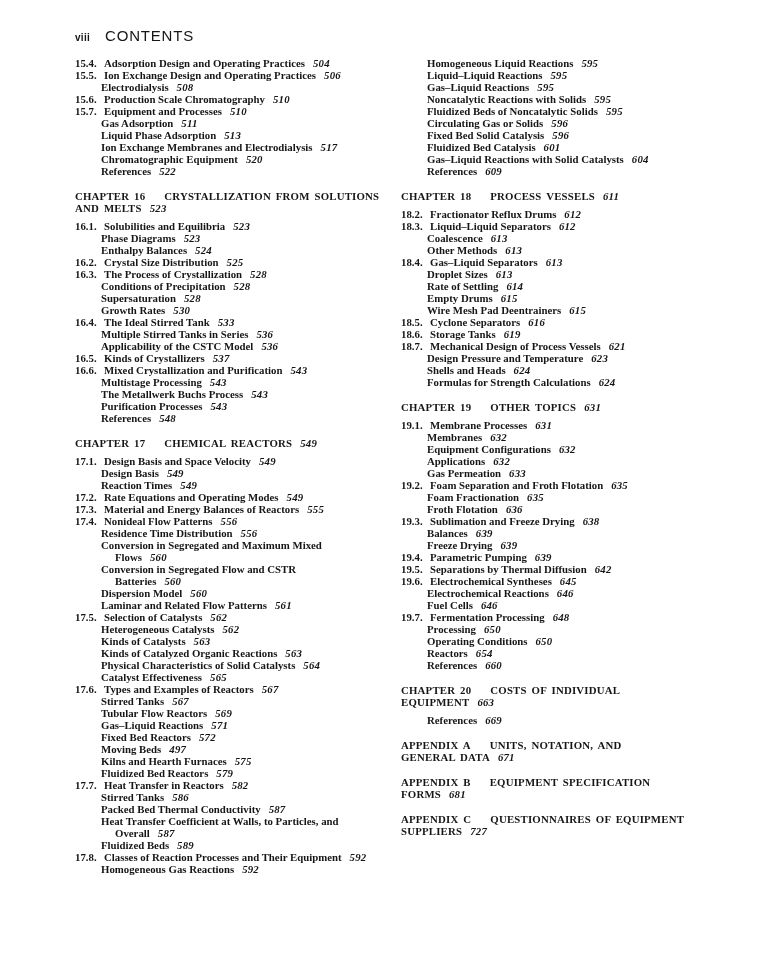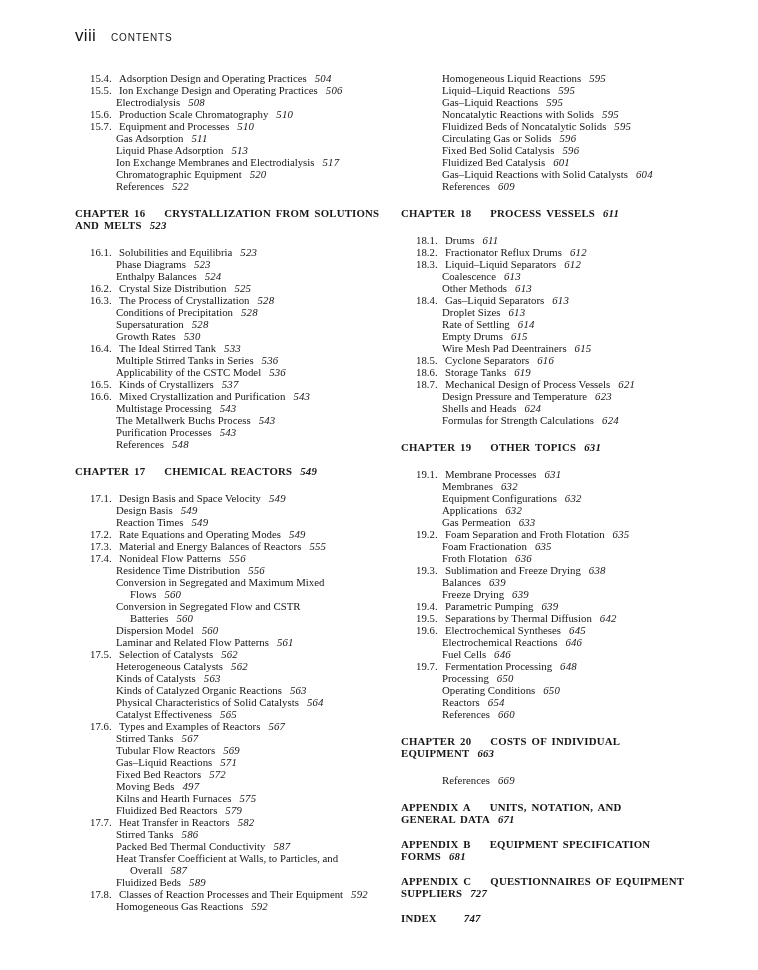--- a/index.html
+++ b/index.html
@@ -2,32 +2,32 @@
 <html><head>
 <meta charset="utf-8">
 <style>
   html, body { margin:0; padding:0; background:#ffffff; }
   .page {
     position:relative; width:758px; height:970px; background:#ffffff;
     font-family:"Liberation Serif", serif; font-size:10.8px; line-height:12px;
     color:#161616; overflow:hidden;
   }
   .page-header { position:absolute; left:75px; top:30px; font-family:"Liberation Sans", sans-serif; white-space:nowrap; }
-  .folio { font-weight:normal; font-size:17px; letter-spacing:0.3px; }
-  .running-title { font-size:10px; margin-left:15px; letter-spacing:0.8px; }
+  .folio { font-weight:bold; font-size:10px; letter-spacing:0.3px; }
+  .running-title { font-size:15px; margin-left:15px; letter-spacing:0.8px; }
 
   .toc-col { position:absolute; top:57px; }
   .col-left  { left:75px;  width:318px; }
   .col-right { left:401px; width:324px; }
 
   .chapter-heading { font-weight:bold; margin:13px 0 6px; word-spacing:2px; letter-spacing:0.2px; }
   .chapter-heading .heading-label { margin-right:19px;text-align:right; }
   .heading-title { white-space:pre-line; }
 
-  .entries { margin:15px; }
+  .entries { margin:0;font-weight:bold; }
   .entry { padding-left:40px; text-indent:-40px; }
   .sub-entry { text-indent:-14px; }
   .entry-num { display:inline-block; width:29px; text-indent:0; }
   .entry-title { white-space:pre-line; }
   .page-num { font-style:italic; margin-left:8px; letter-spacing:0.2px; }
 </style>
 </head>
 <body>
 
 <div class="page">
@@ -115,21 +115,20 @@
         <div class="entry sub-entry"><span class="entry-title">Noncatalytic Reactions with Solids</span><span class="page-num">595</span></div>
         <div class="entry sub-entry"><span class="entry-title">Fluidized Beds of Noncatalytic Solids</span><span class="page-num">595</span></div>
         <div class="entry sub-entry"><span class="entry-title">Circulating Gas or Solids</span><span class="page-num">596</span></div>
         <div class="entry sub-entry"><span class="entry-title">Fixed Bed Solid Catalysis</span><span class="page-num">596</span></div>
         <div class="entry sub-entry"><span class="entry-title">Fluidized Bed Catalysis</span><span class="page-num">601</span></div>
         <div class="entry sub-entry"><span class="entry-title">Gas–Liquid Reactions with Solid Catalysts</span><span class="page-num">604</span></div>
         <div class="entry sub-entry"><span class="entry-title">References</span><span class="page-num">609</span></div>
       </div>
       <div class="chapter-heading"><span class="heading-label">CHAPTER 18</span><span class="heading-title">PROCESS VESSELS</span><span class="page-num">611</span></div>
       <div class="entries">
-        <div class="entry num-entry"><span class="entry-num">18.1.</span><span class="entry-title">Drums</span><span class="page-num">611</span></div>
         <div class="entry num-entry"><span class="entry-num">18.2.</span><span class="entry-title">Fractionator Reflux Drums</span><span class="page-num">612</span></div>
         <div class="entry num-entry"><span class="entry-num">18.3.</span><span class="entry-title">Liquid–Liquid Separators</span><span class="page-num">612</span></div>
         <div class="entry sub-entry"><span class="entry-title">Coalescence</span><span class="page-num">613</span></div>
         <div class="entry sub-entry"><span class="entry-title">Other Methods</span><span class="page-num">613</span></div>
         <div class="entry num-entry"><span class="entry-num">18.4.</span><span class="entry-title">Gas–Liquid Separators</span><span class="page-num">613</span></div>
         <div class="entry sub-entry"><span class="entry-title">Droplet Sizes</span><span class="page-num">613</span></div>
         <div class="entry sub-entry"><span class="entry-title">Rate of Settling</span><span class="page-num">614</span></div>
         <div class="entry sub-entry"><span class="entry-title">Empty Drums</span><span class="page-num">615</span></div>
         <div class="entry sub-entry"><span class="entry-title">Wire Mesh Pad Deentrainers</span><span class="page-num">615</span></div>
         <div class="entry num-entry"><span class="entry-num">18.5.</span><span class="entry-title">Cyclone Separators</span><span class="page-num">616</span></div>
@@ -167,15 +166,14 @@
 EQUIPMENT</span><span class="page-num">663</span></div>
       <div class="entries">
         <div class="entry sub-entry"><span class="entry-title">References</span><span class="page-num">669</span></div>
       </div>
       <div class="chapter-heading"><span class="heading-label">APPENDIX A</span><span class="heading-title">UNITS, NOTATION, AND
 GENERAL DATA</span><span class="page-num">671</span></div>
       <div class="chapter-heading"><span class="heading-label">APPENDIX B</span><span class="heading-title">EQUIPMENT SPECIFICATION
 FORMS</span><span class="page-num">681</span></div>
       <div class="chapter-heading"><span class="heading-label">APPENDIX C</span><span class="heading-title">QUESTIONNAIRES OF EQUIPMENT
 SUPPLIERS</span><span class="page-num">727</span></div>
-      <div class="chapter-heading"><span class="heading-label">INDEX</span><span class="page-num">747</span></div>
     </div>
 </div>
 
 </body></html>

